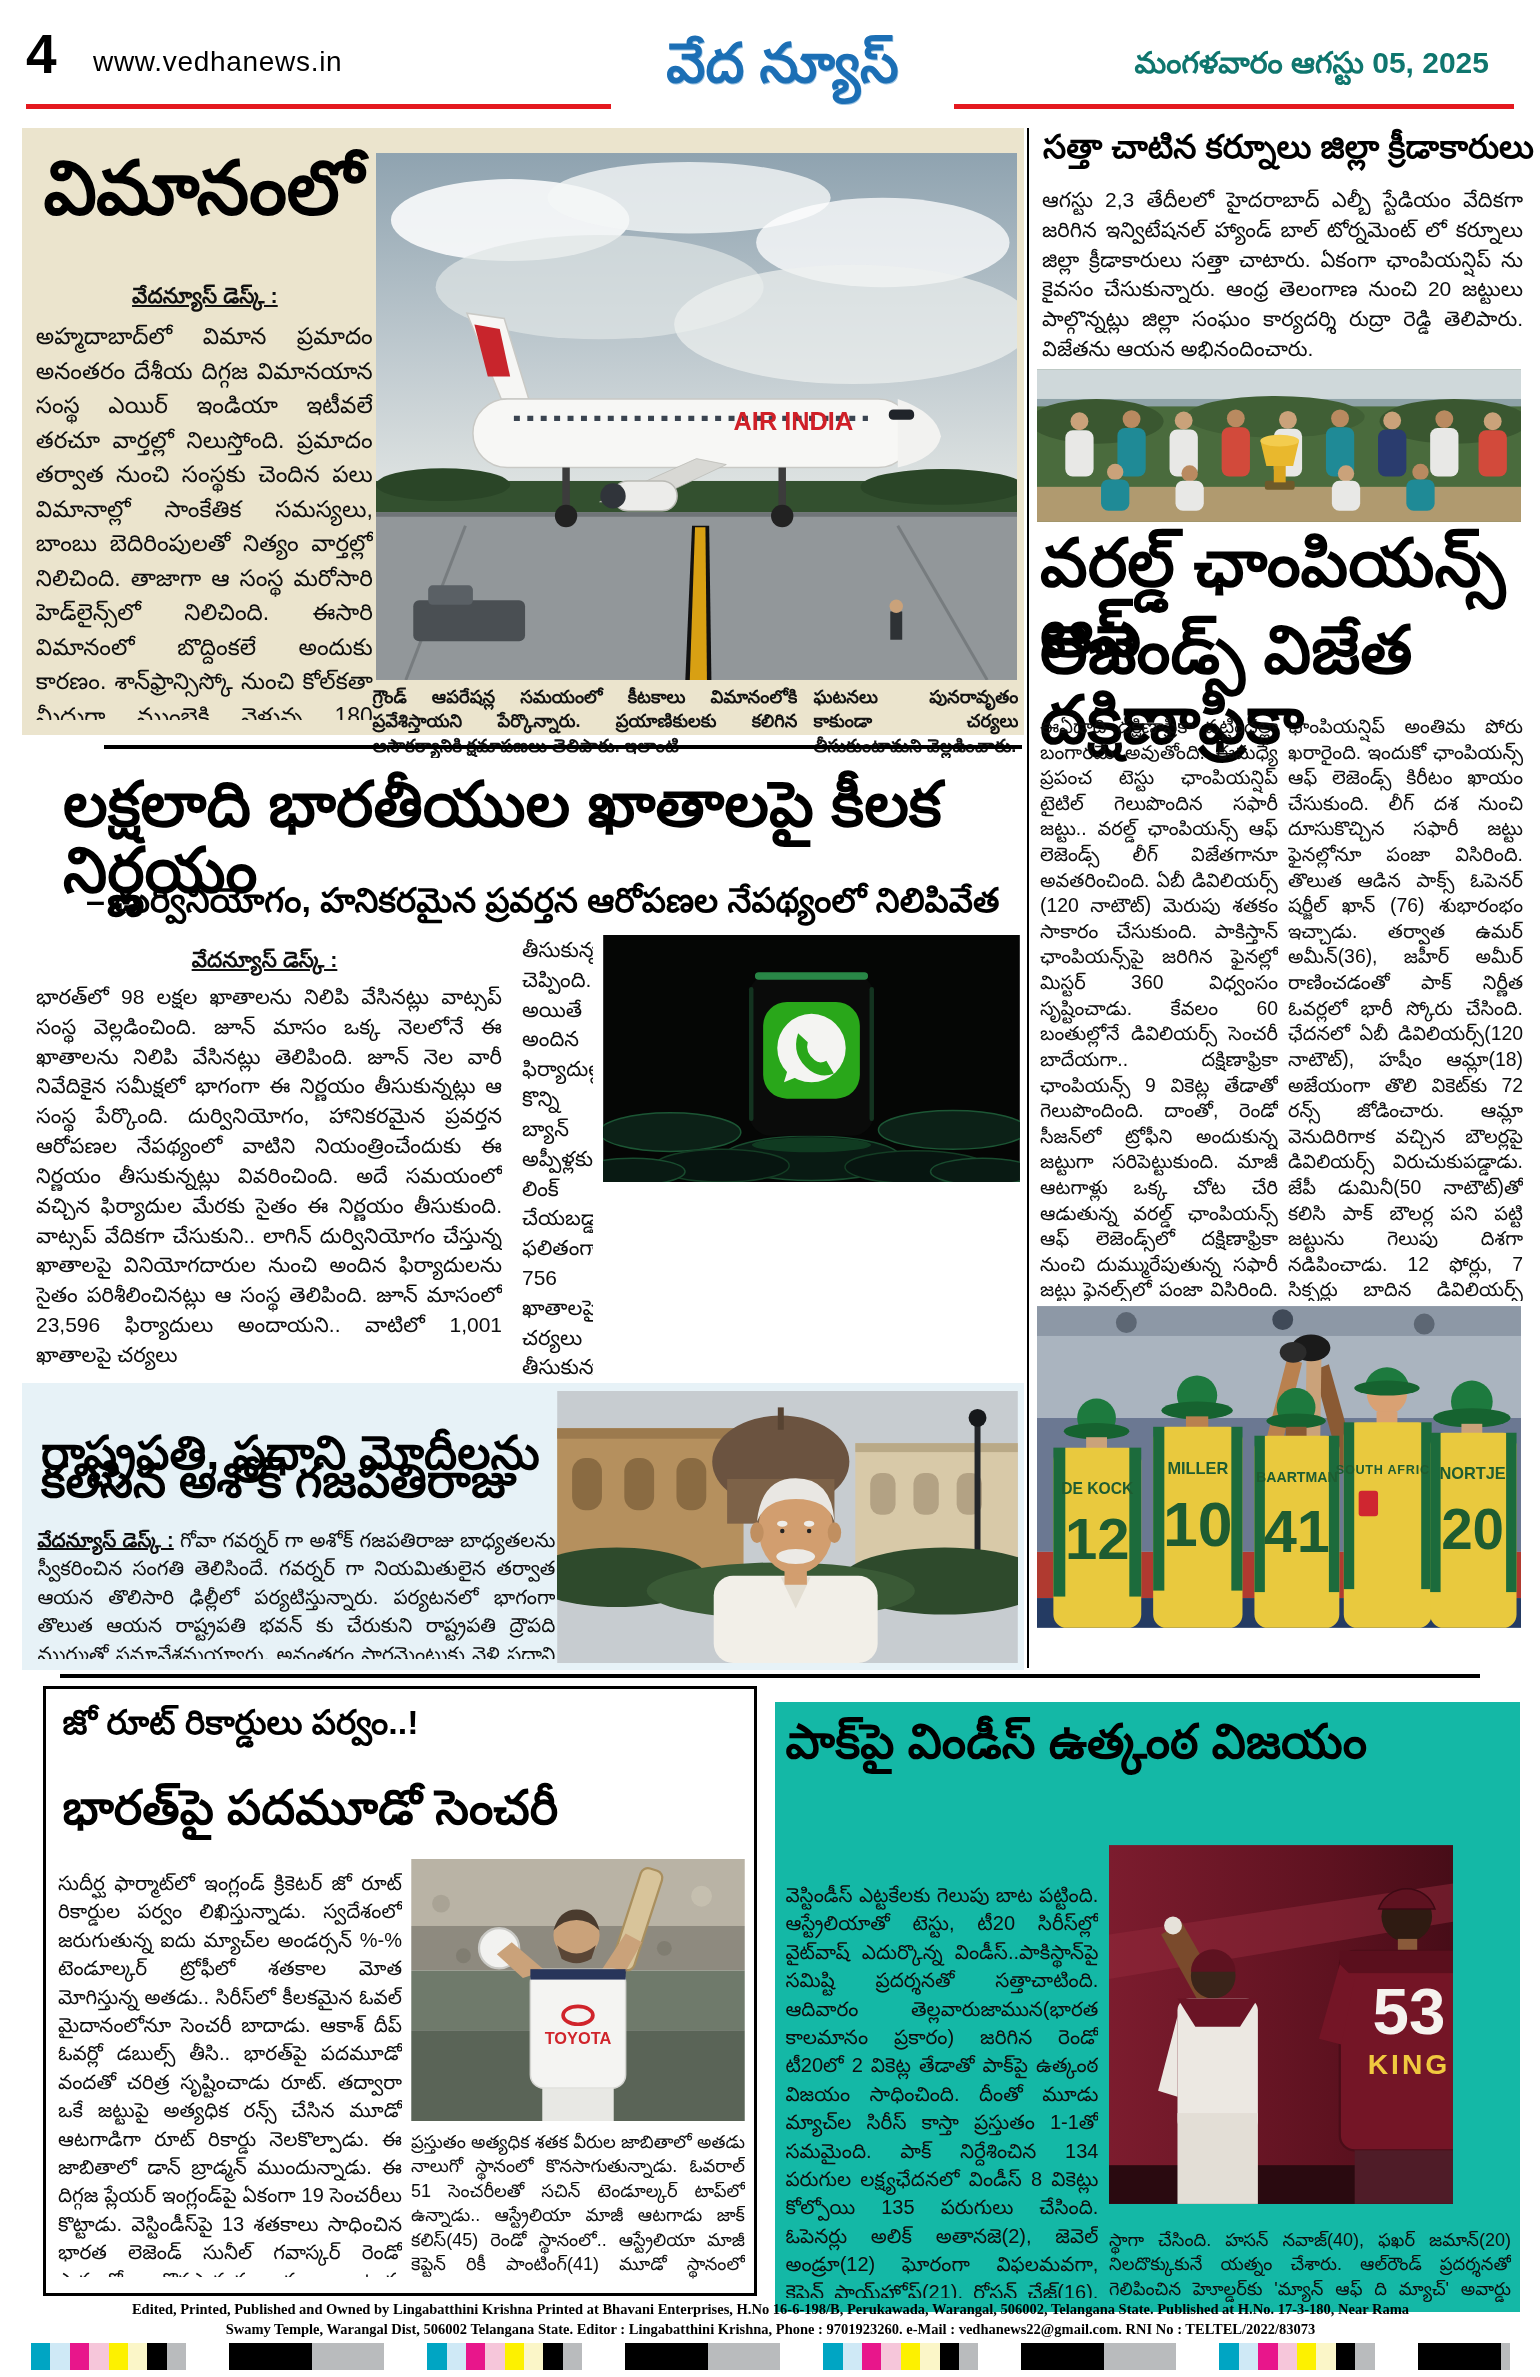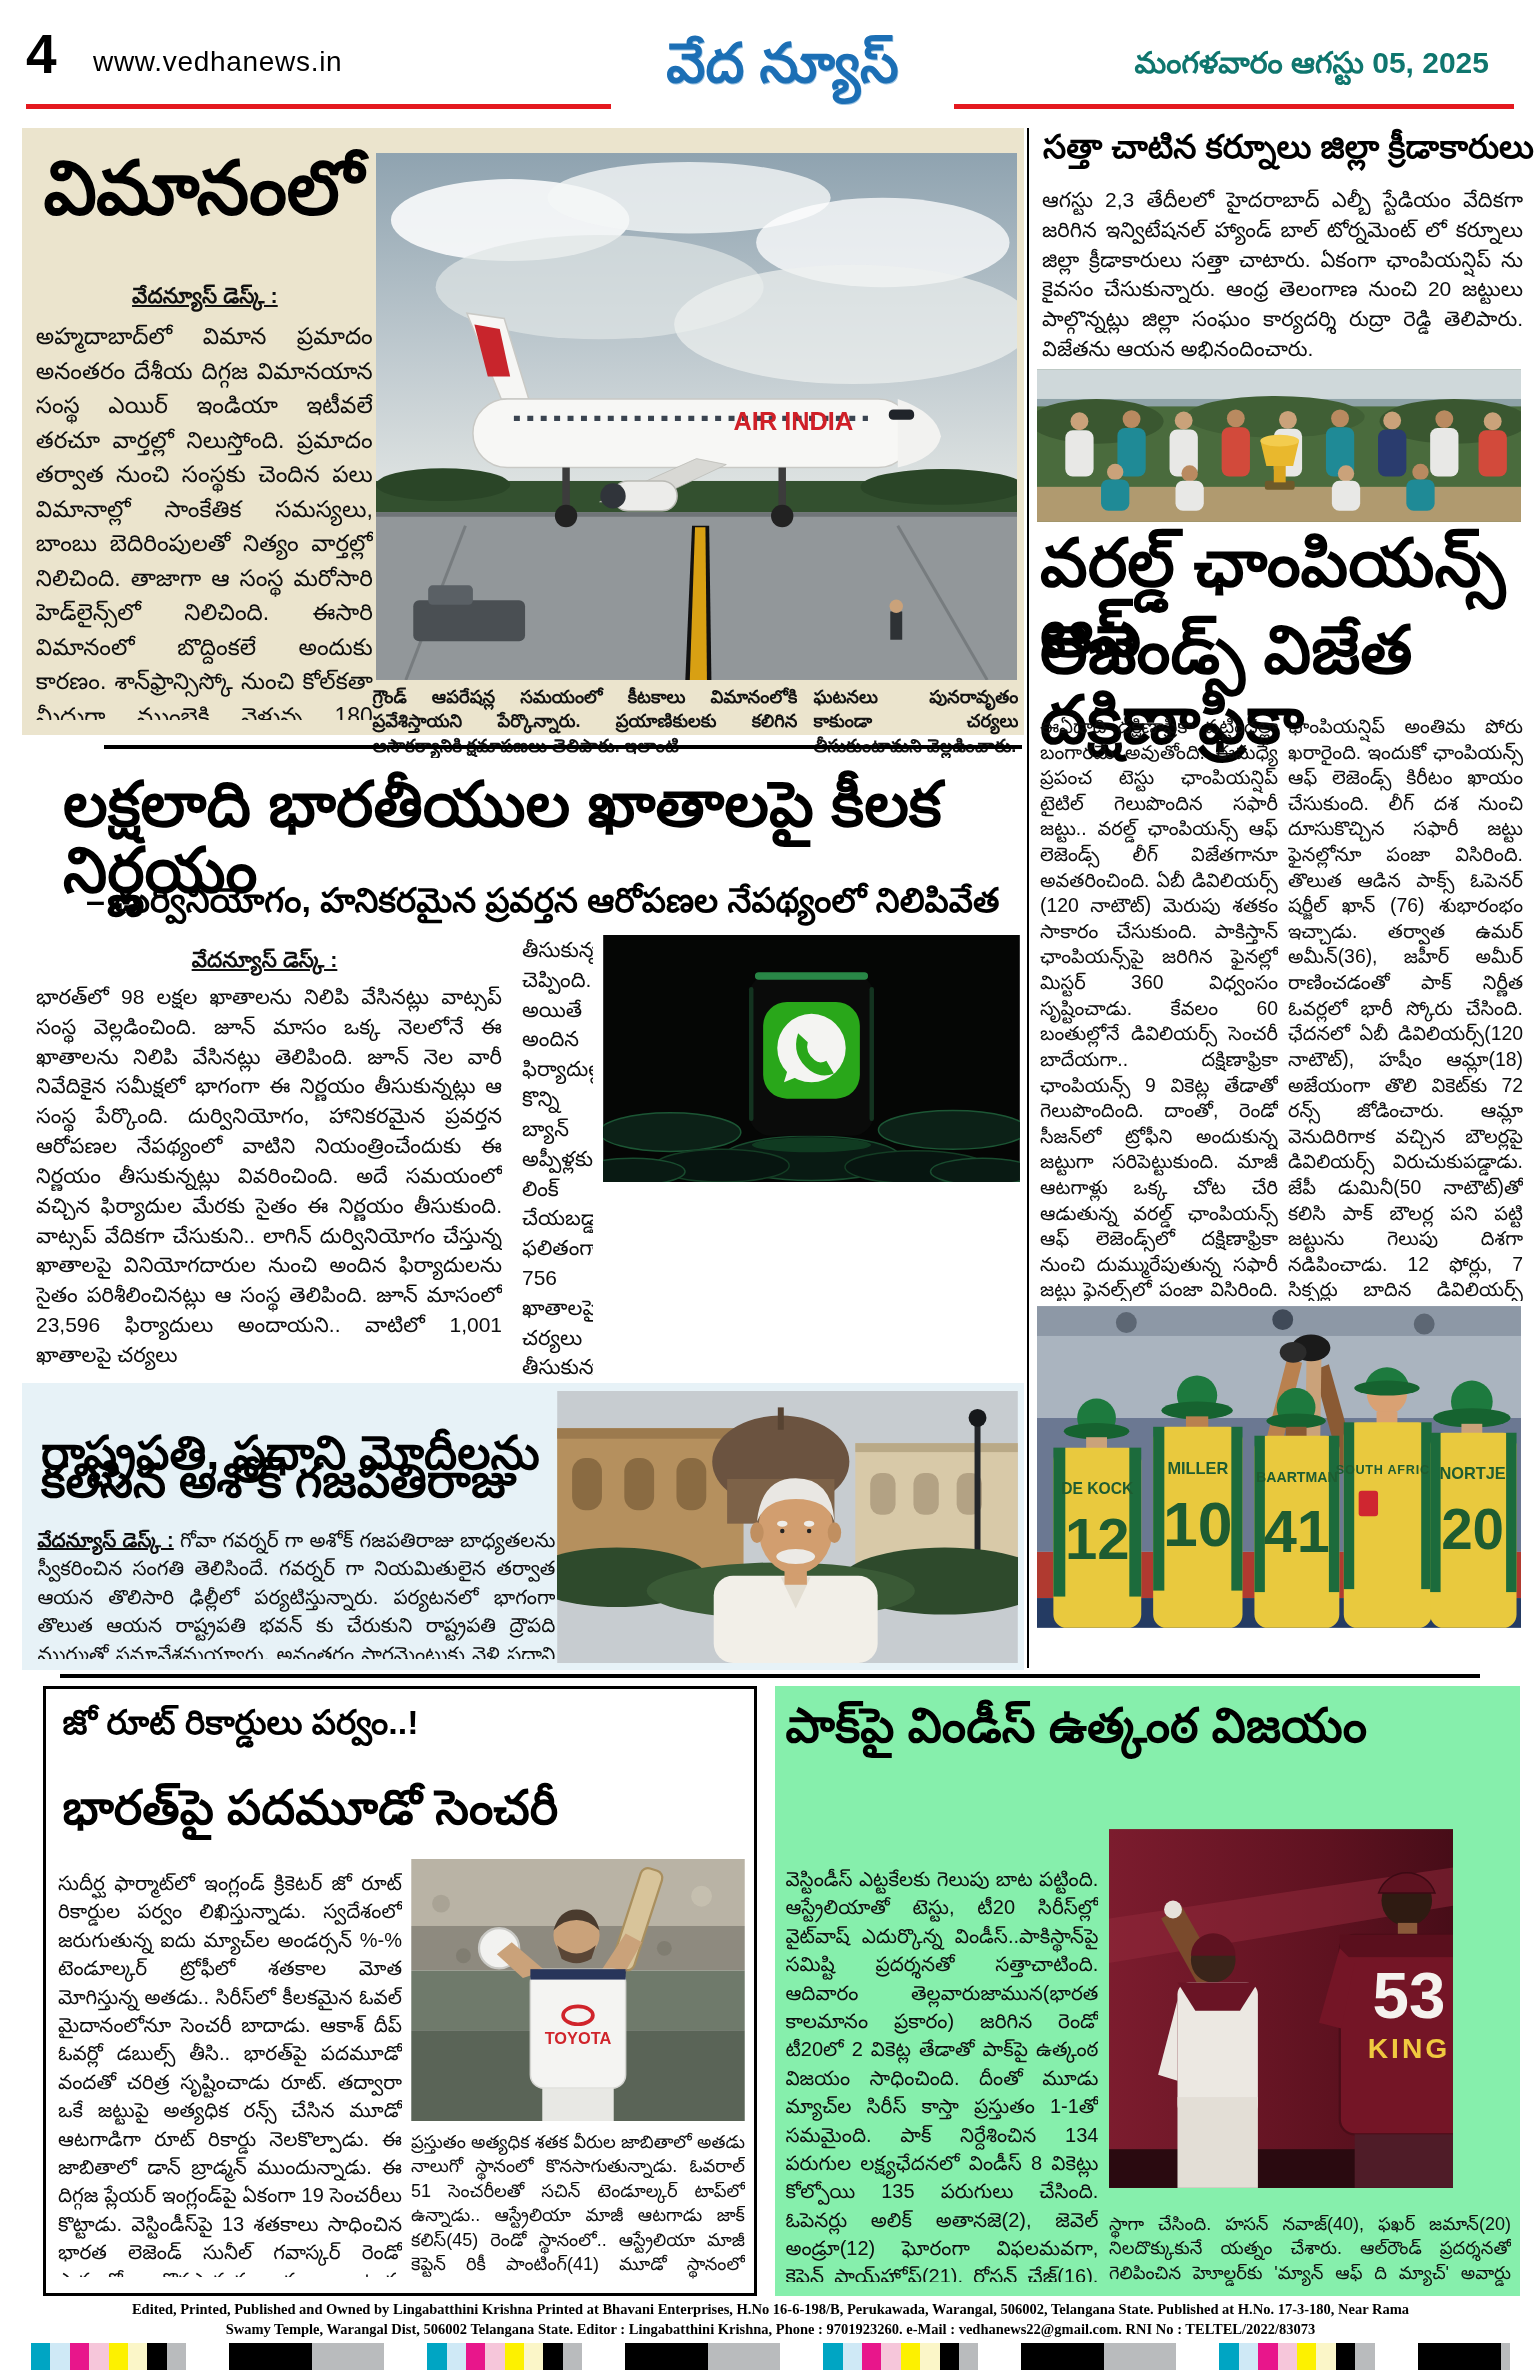--- a/index.html
+++ b/index.html
@@ -10,21 +10,21 @@
   .page-num{font-size:55px;font-weight:800;color:#000;}
   .site-url{font-size:28px;color:#000;letter-spacing:0.7px;}
   .masthead-logo{font-size:55px;font-weight:800;color:#1c6fb5;background:#fff;padding:0 15px;z-index:5;
                  text-shadow:0.7px 0.7px 0 #9cc2e0;}
   .issue-date{font-size:30px;font-weight:800;color:#0f766e;}
   .red-rule{background:#e4191f;height:5.2px;}
   .black-rule{background:#000;}
   
   .cream-box{background:#ebe4cd;}
   .blue-box{background:#e7f2f7;}
-  .yellow-box{background:#86efac;}
+  .yellow-box{background:#14b8a6;margin-top:16px;}
   .white-box{background:#ffffff;border:3px solid #000;box-sizing:border-box;}
   .hl-xxl{font-size:75px;font-weight:800;color:#000;line-height:1.05;letter-spacing:-0.7px;}
   .hl-xl{font-size:63px;font-weight:800;color:#000;line-height:1.05;}
   .hl-lg{font-size:67px;font-weight:800;color:#000;line-height:1.05;}
   .hl-md{font-size:47px;font-weight:800;color:#000;line-height:1.05;}
   .hl-sm{font-size:33px;font-weight:800;color:#000;white-space:nowrap;}
   .subhead{font-size:34px;font-weight:700;color:#000;}
   .byline{font-size:21.6px;font-weight:800;text-decoration:underline;text-align:center;}
   .btxt{font-size:21px;line-height:1.42;text-align:justify;overflow:hidden;color:#0d0d0d;}
   .btxt-lg{font-size:23px;line-height:1.5;}

